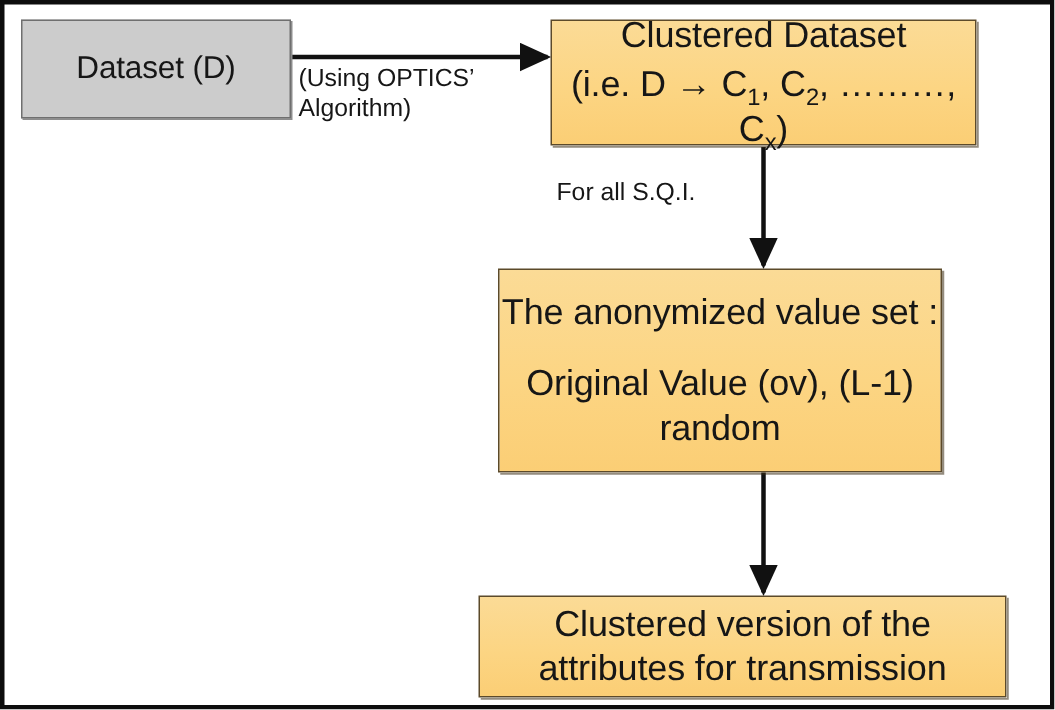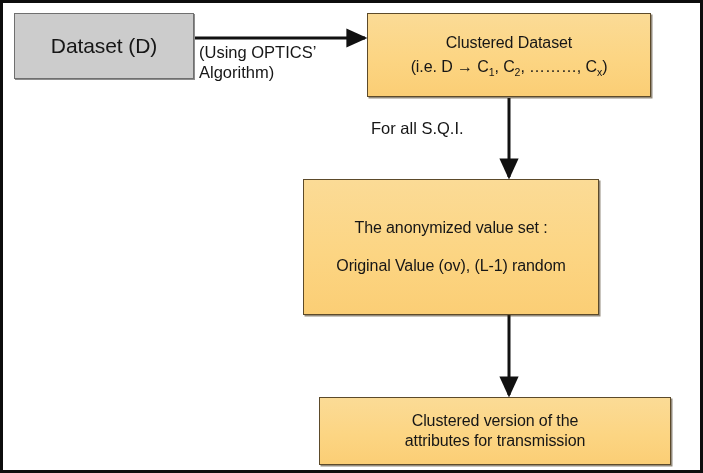--- a/index.html
+++ b/index.html
@@ -34,21 +34,21 @@
   .node-gray {
     background: #cccccc;
     border: 1px solid #6f6f6f;
     box-shadow: 1px 1px 0 #8d8d8d;
     font-size: 21px;
   }
   .node-orange {
     background: linear-gradient(180deg, #fbdb96 0%, #fcd583 55%, #fbce75 100%);
     border: 1px solid #5c4a2a;
     box-shadow: 1.5px 1.5px 0 rgba(60,45,20,.55);
-    font-size: 16px;
+    font-size: 24px;
   }
   .line-gap {
     height: 18px;
   }
   .sub {
     font-size: 0.66em;
     vertical-align: sub;
     line-height: 0;
   }
   .edge-label {
@@ -97,21 +97,21 @@
     <div>Clustered Dataset</div>
     <div style="margin-top:4px;">
       <span>(i.e. D → C</span><span class="sub">1</span><span>, C</span><span class="sub">2</span><span>, ………, C</span><span class="sub">x</span><span>)</span>
     </div>
   </div>
 
   <div class="edge-label" style="left:368px; top:116px; width:132px; text-align:left;">
     <span>For all S.Q.I.</span>
   </div>
 
-  <div class="node node-orange" style="left:300px; top:176px; width:296px; height:136px;">
+  <div class="node node-orange" style="left:329px; top:176px; width:296px; height:136px;">
     <div>The anonymized value set :</div>
     <div class="line-gap"></div>
     <div>Original Value (ov), (L-1) random</div>
   </div>
 
   <div class="node node-orange" style="left:316px; top:394px; width:352px; height:68px;">
     <div>Clustered version of the</div>
     <div>attributes for transmission</div>
   </div>
 

